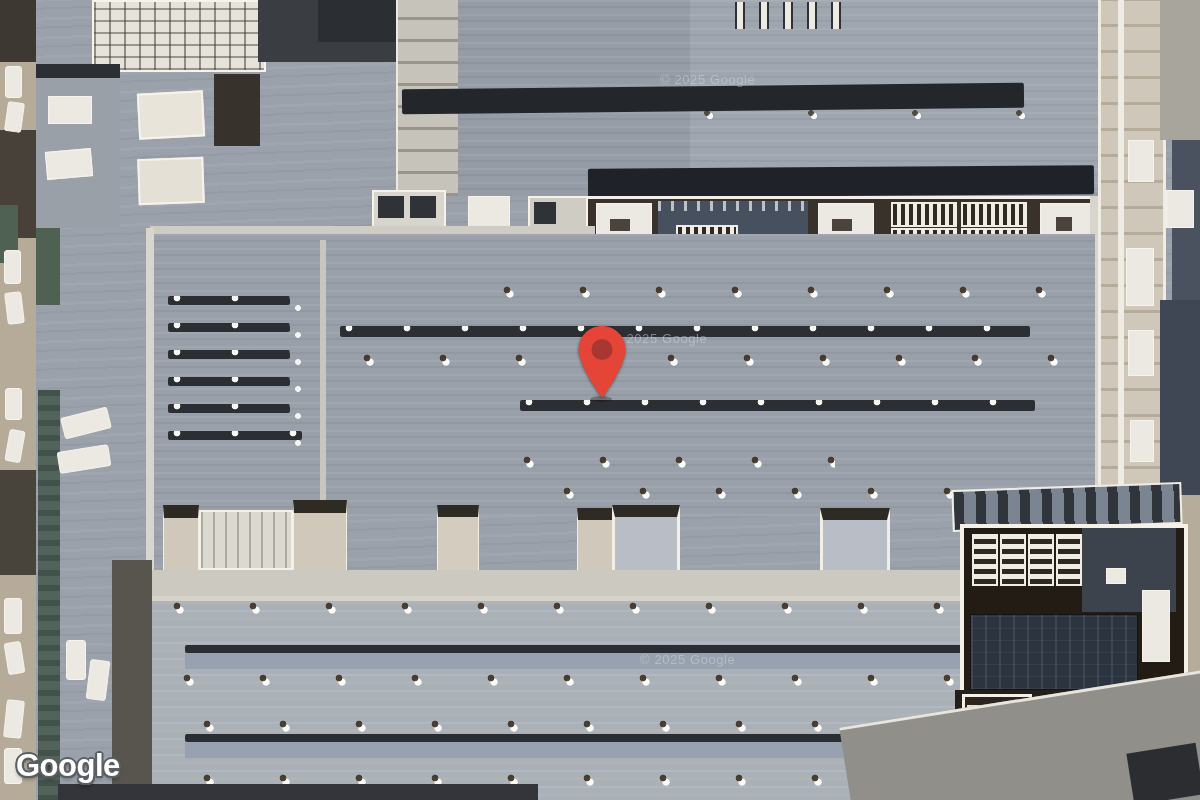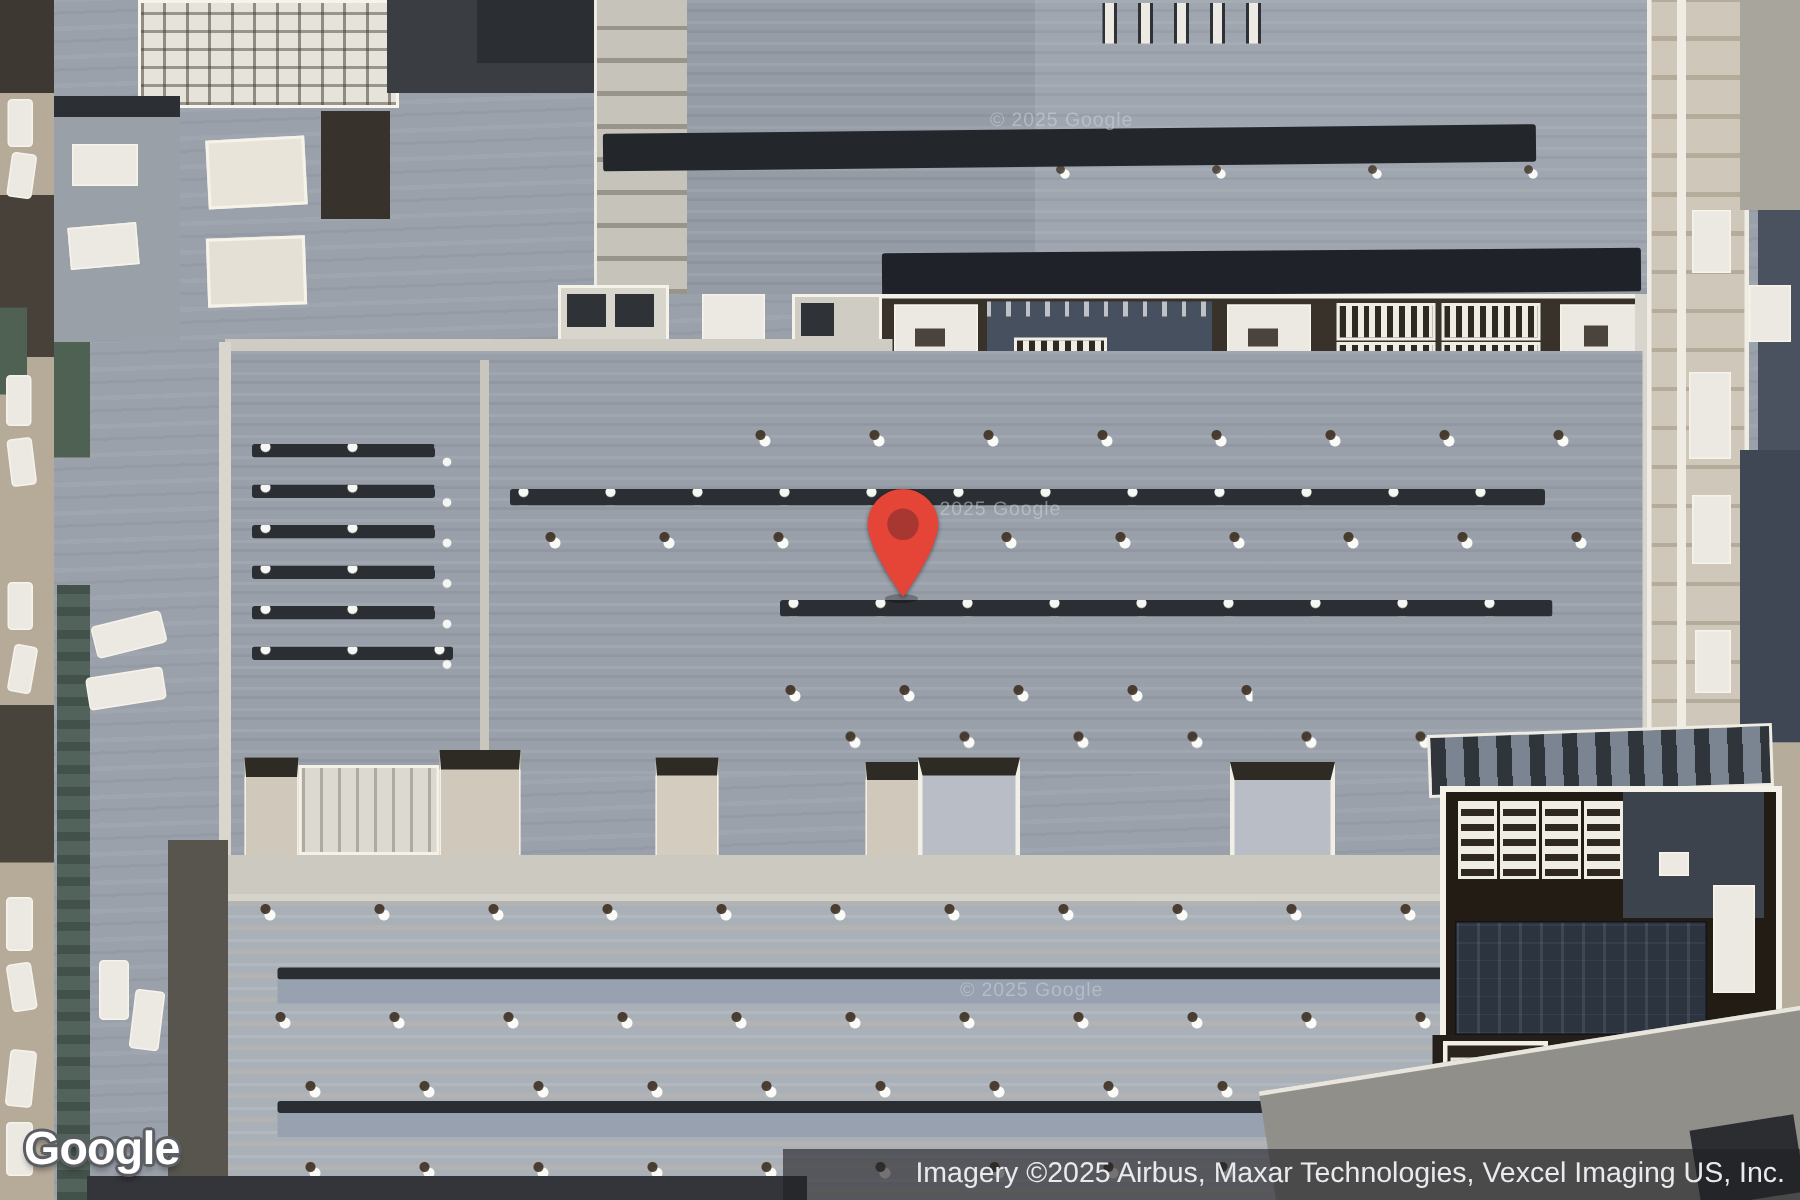--- a/index.html
+++ b/index.html
@@ -203,17 +203,14 @@
   <span class="abs watermark" style="left:640px;top:652px;">© 2025 Google</span>
   <span class="abs watermark" style="left:660px;top:72px;">© 2025 Google</span>
 
   <div class="abs" style="left:590px;top:396px;width:22px;height:6px;background:rgba(0,0,0,0.28);border-radius:50%;"></div>
   <svg class="abs pin-svg" style="left:575px;top:324px;" width="54" height="78" viewBox="0 0 54 78">
     <path d="M27 2 C14 2 3.5 12.5 3.5 25.5 C3.5 42 27 74 27 74 C27 74 50.5 42 50.5 25.5 C50.5 12.5 40 2 27 2 Z" fill="#E54537"></path>
     <circle cx="27" cy="25.5" r="10.5" fill="#A93731"></circle>
   </svg>
 
   <div class="abs google-logo" style="left:16px;top:748px;">Google</div>
-  <div class="abs attribution" style="left:522px;top:766px;width:658px;height:34px;">
-    <span>Imagery ©2025 Airbus, Maxar Technologies, Vexcel Imaging US, Inc.</span>
-  </div>
 
 </div>
 
 </body></html>

